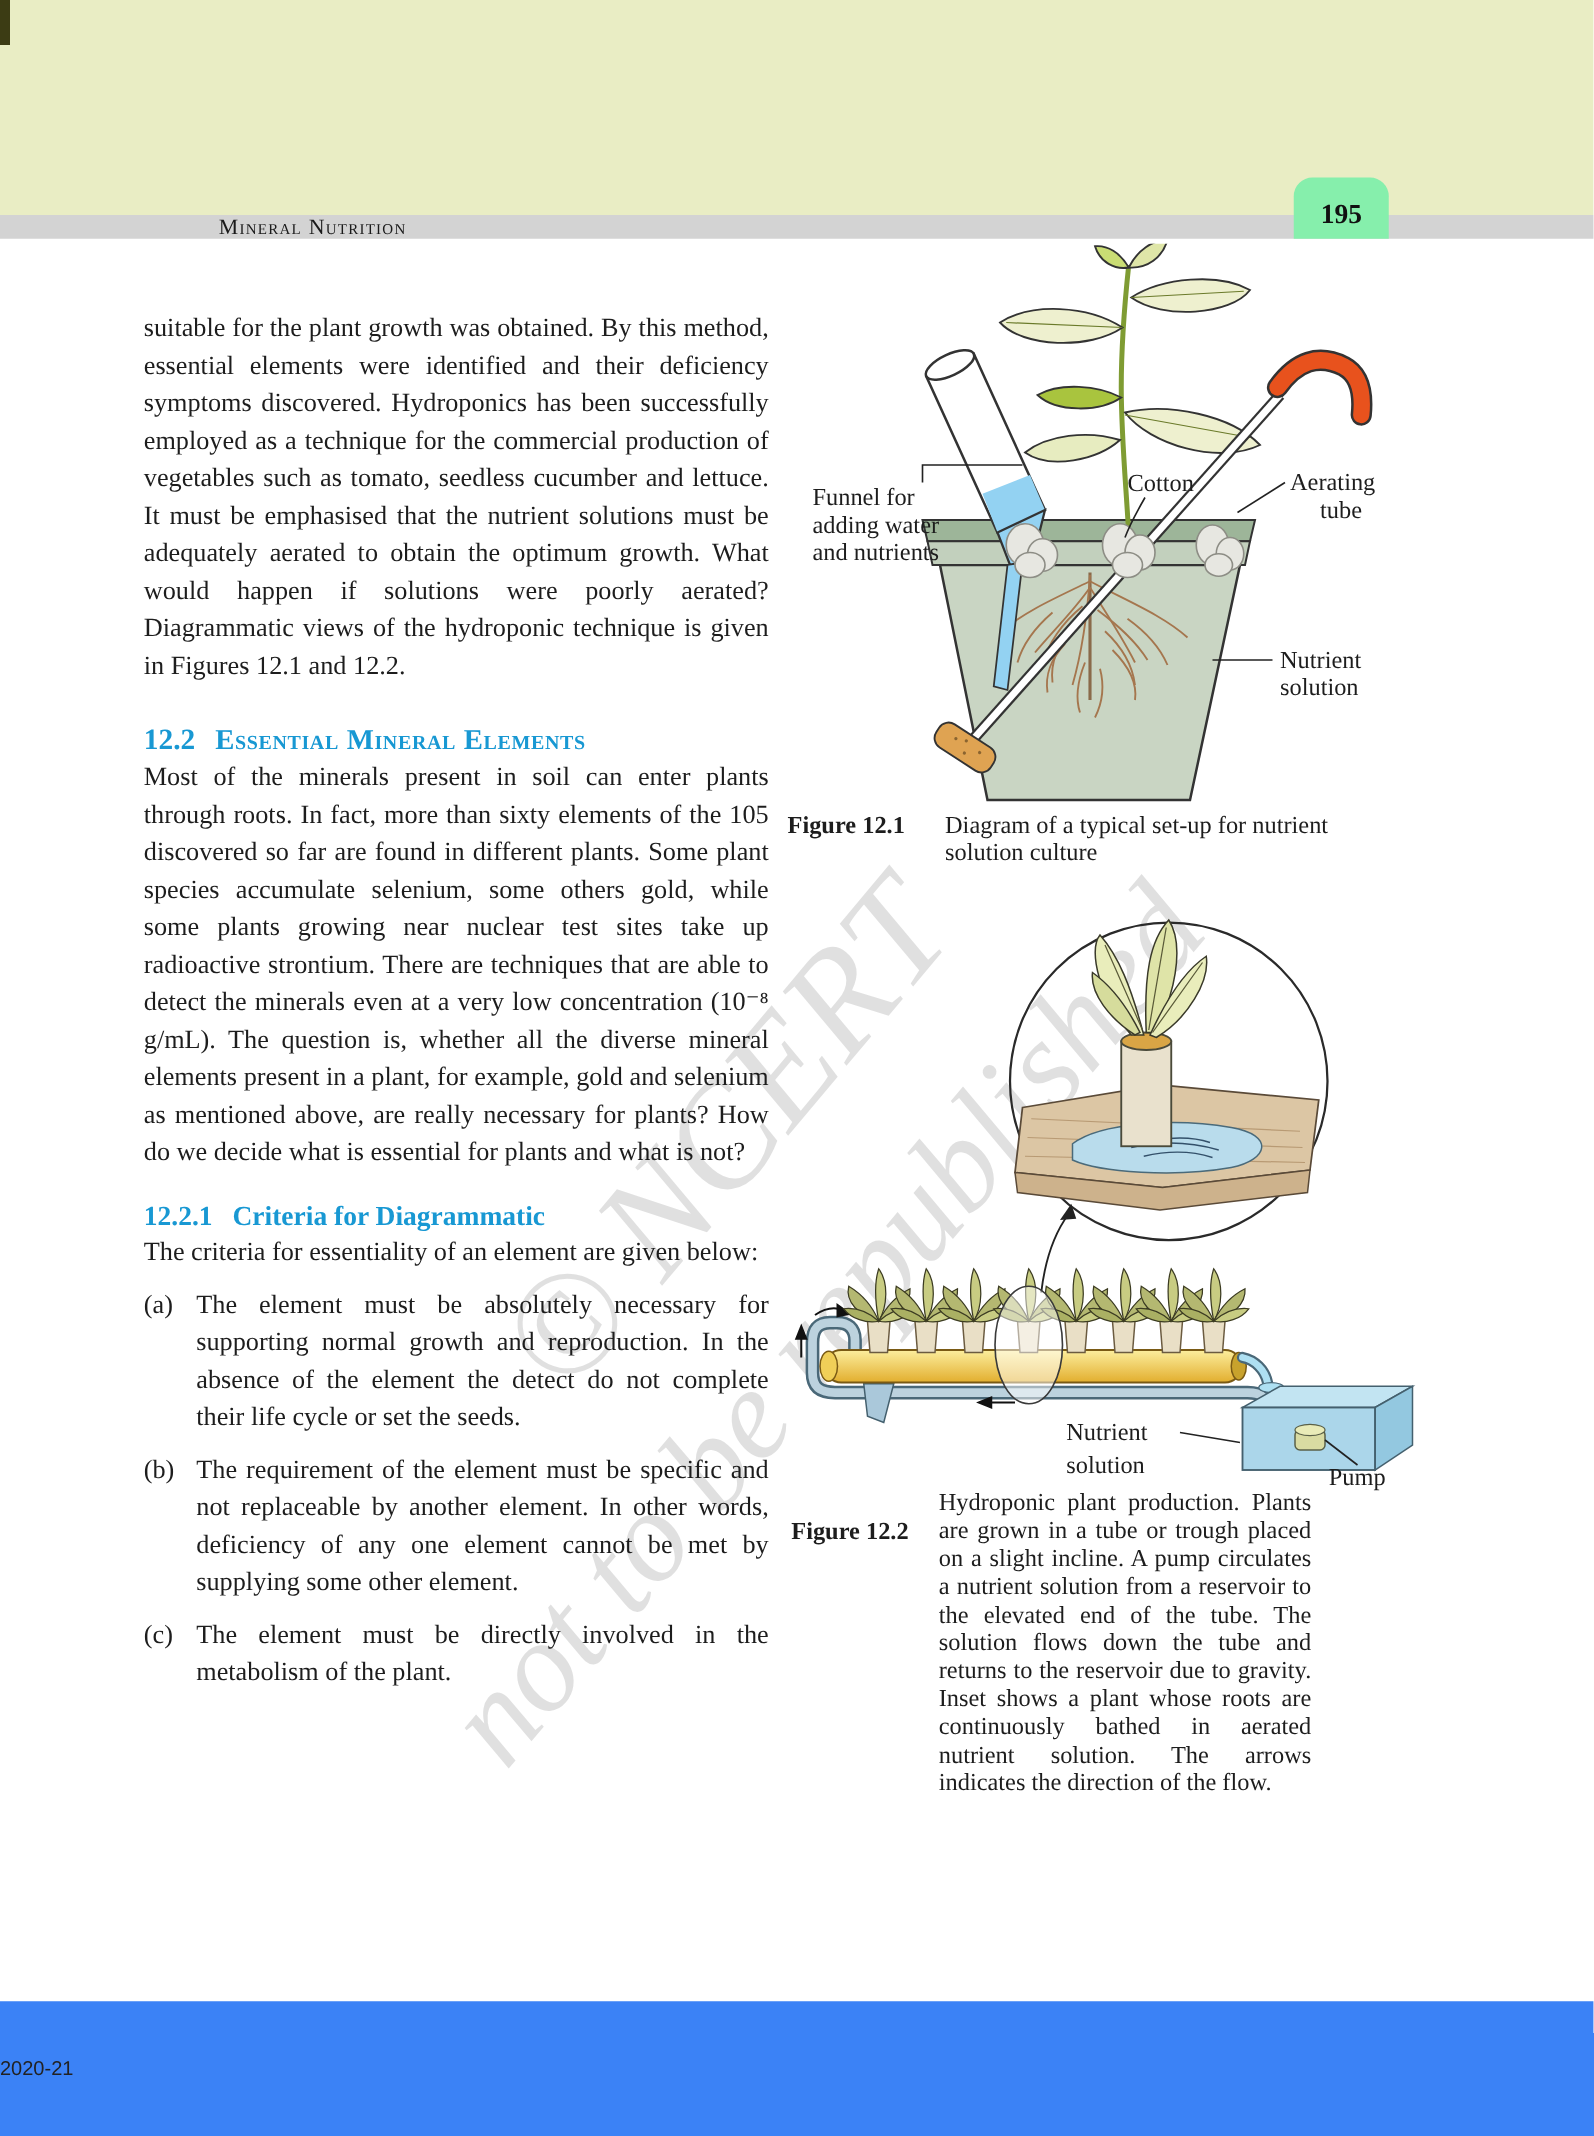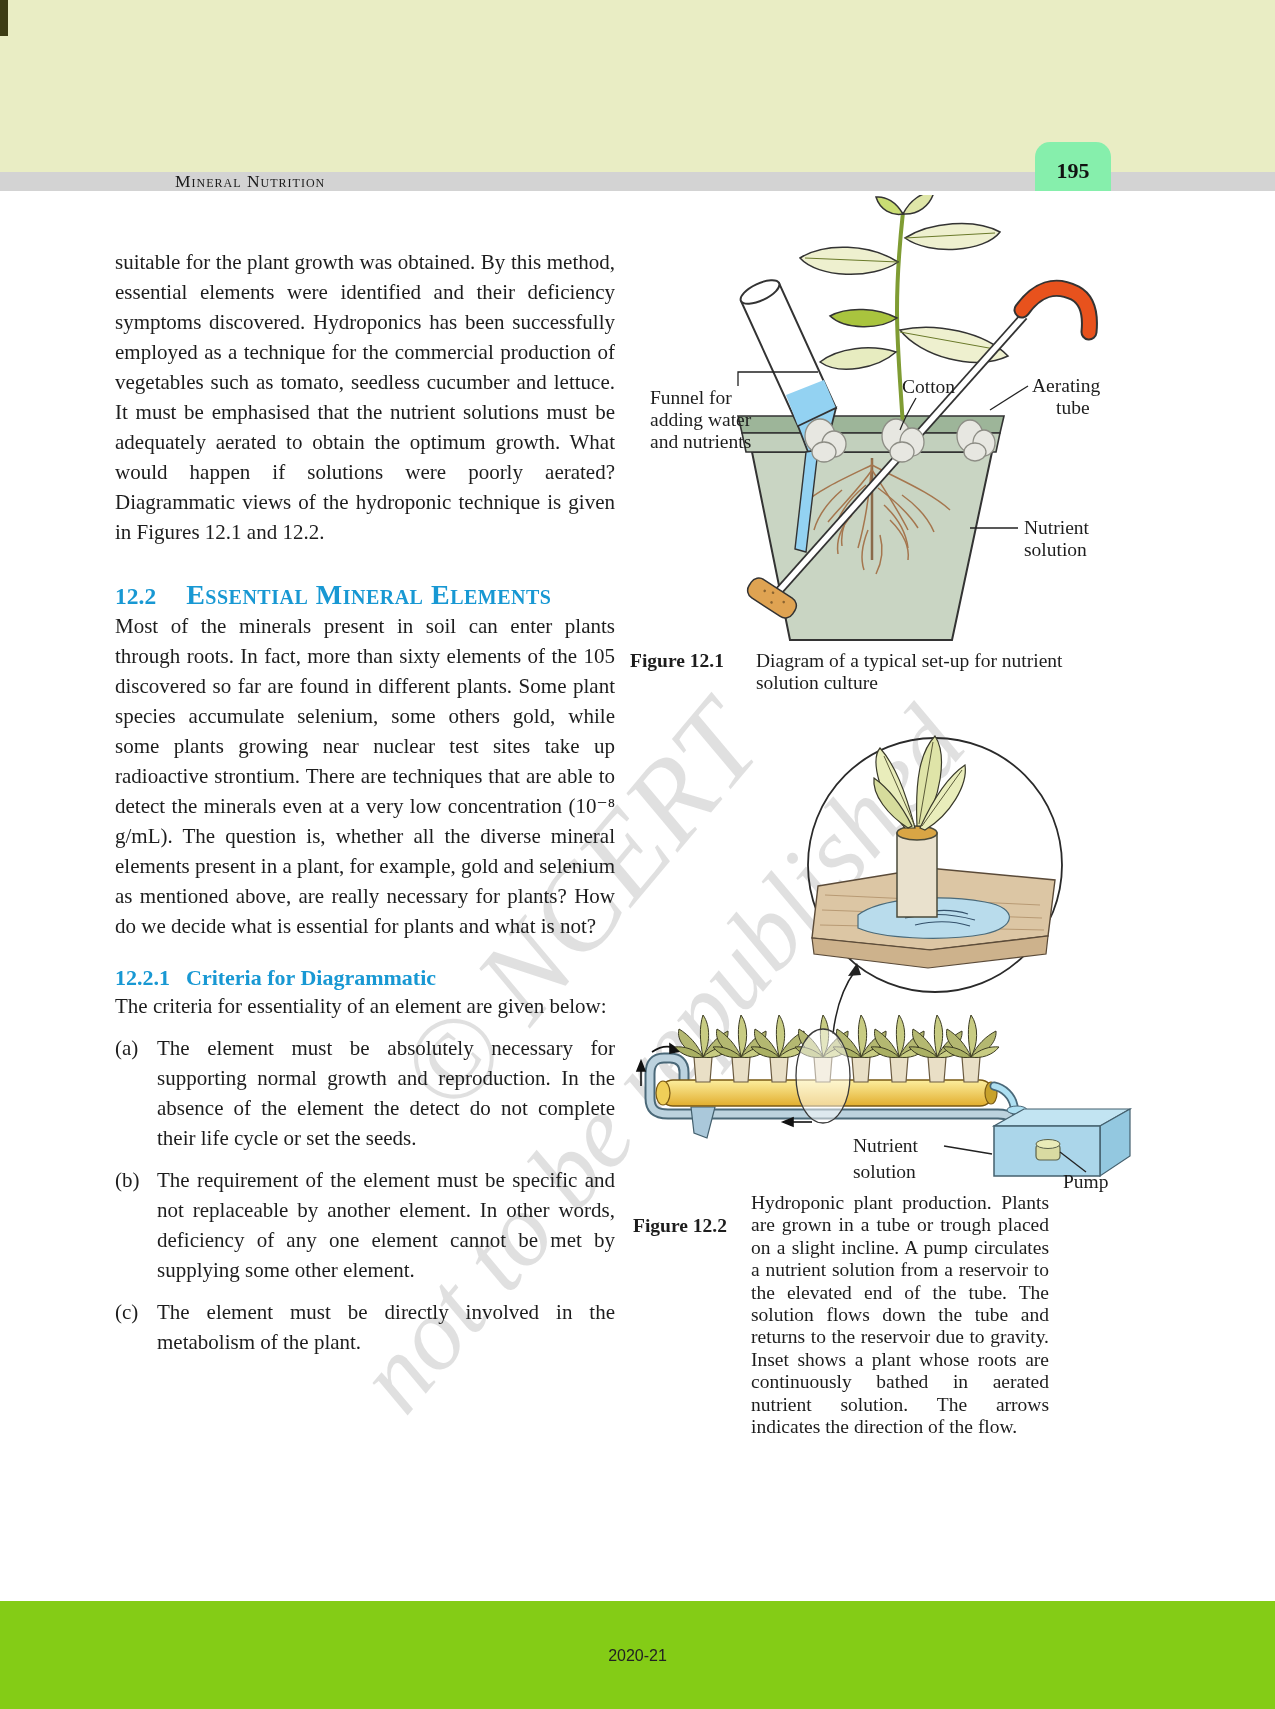--- a/index.html
+++ b/index.html
@@ -7,34 +7,34 @@
         font-family:"Liberation Serif","DejaVu Serif",serif;color:#1d1d1d;}
   
   .top-band{position:absolute;left:0;top:0;width:1275px;height:172px;background:#e9edc4;z-index:1;}
   .corner-mark{position:absolute;left:0;top:0;width:8px;height:36px;background:#3c3c14;z-index:2;}
   .header-bar{position:absolute;left:0;top:172px;width:1275px;height:19px;background:#d3d3d3;z-index:1;}
   .header-title{position:absolute;left:175px;top:170px;font-size:17.5px;line-height:22px;
         font-variant:small-caps;letter-spacing:1px;color:#1a1a1a;z-index:2;}
   .page-tab{position:absolute;left:1035px;top:142px;width:76px;height:49px;background:#86efac;
         border-radius:15px 15px 0 0;z-index:3;text-align:center;}
   .page-tab span{display:inline-block;margin-top:16px;font-weight:700;font-size:22px;color:#111;}
-  .bottom-band{position:absolute;left:0;top:1601px;width:1275px;height:108px;background:#84cc16;z-index:1;text-align:center;}
+  .bottom-band{position:absolute;left:0;top:1601px;width:1275px;height:108px;background:#3b82f6;z-index:1;}
   .bottom-band span{display:inline-block;margin-top:46px;font-family:"Liberation Sans","DejaVu Sans",sans-serif;
         font-size:16px;color:#222;}
   
   .wm{position:absolute;z-index:0;color:rgba(60,60,60,0.16);font-style:italic;
       font-family:"Liberation Serif","DejaVu Serif",serif;white-space:nowrap;text-align:center;}
   .wm1{left:170px;top:840px;width:820px;font-size:118px;transform:rotate(-50deg);}
   .wm2{left:60px;top:1000px;width:1200px;font-size:104px;transform:rotate(-50deg);}
   
   .leftcol{position:absolute;left:115px;top:247px;width:500px;z-index:2;}
   p.body{margin:0;font-size:21px;line-height:30px;text-align:justify;}
   .sec-head{margin:32px 0 0 0;color:#1898d3;font-weight:700;}
   .sec-head .num{font-size:23.5px;}
-  .sec-head .ttl{font-size:28px;font-variant:small-caps;letter-spacing:0.5px;margin-left:30px;}
+  .sec-head .ttl{font-size:23px;font-variant:small-caps;letter-spacing:0.5px;margin-left:16px;}
   .p2{margin-top:26px;}
   .subsec-head{margin:24px 0 0 0;color:#1898d3;font-weight:700;}
   .subsec-head .num{font-size:22px;}
   .subsec-head .ttl{font-size:22px;margin-left:16px;}
   .intro{margin-top:16px;}
   .li-row{display:flex;margin-top:12px;}
   .li-marker{flex:0 0 42px;font-size:21px;line-height:30px;}
   .li-text{flex:1;margin:0;font-size:21px;line-height:30px;text-align:justify;}
   
   .figsvg{position:absolute;z-index:2;}

